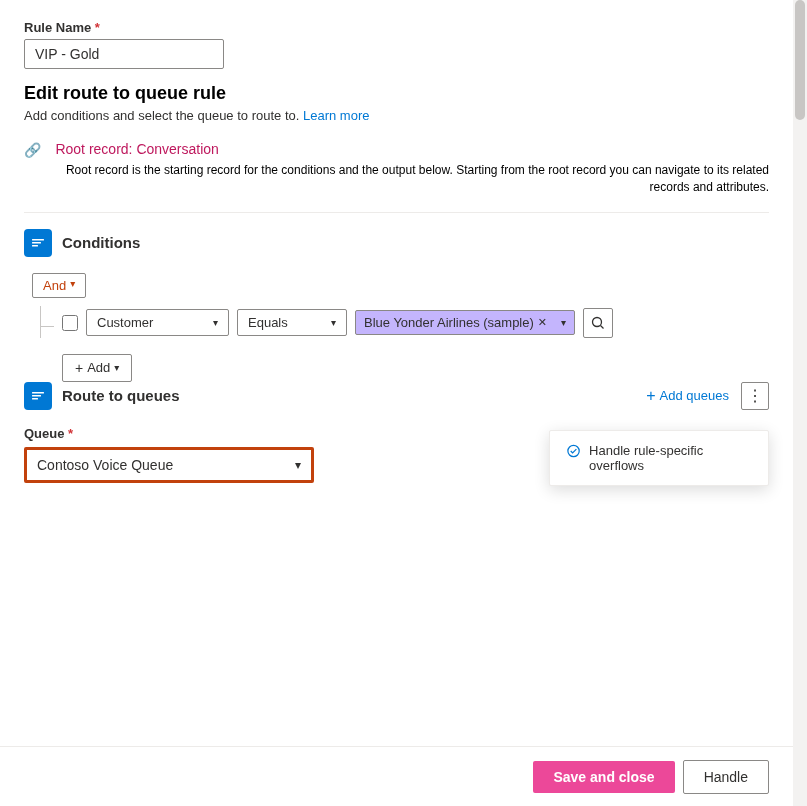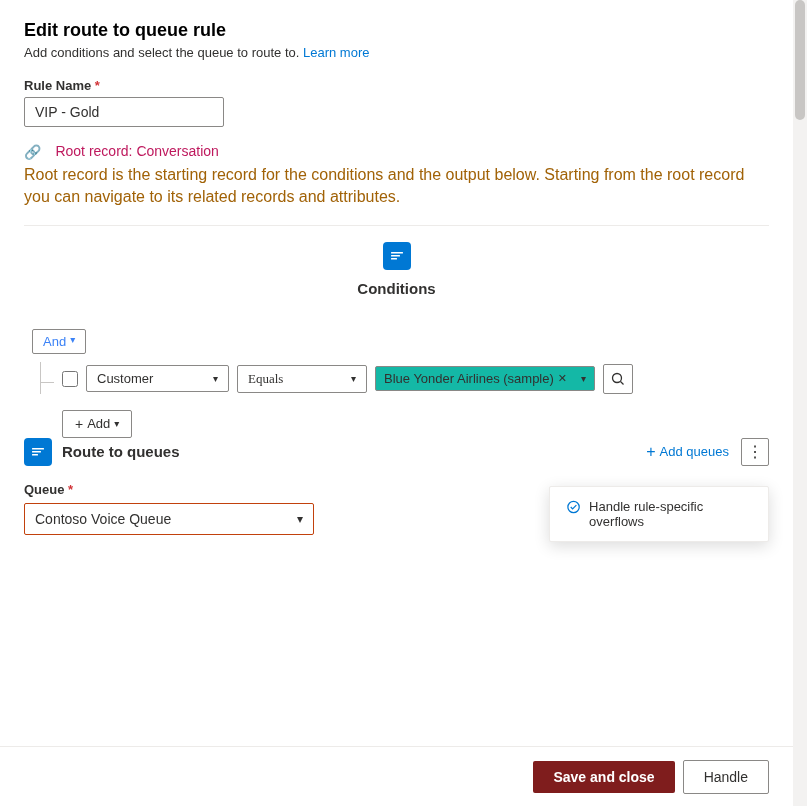--- a/index.html
+++ b/index.html
@@ -67,37 +67,37 @@
     .root-record-title {
       font-weight: 600;
       font-size: 14px;
       color: #be185d;
       margin-left: 8px;
     }
     .root-record-title span {
       font-weight: 400;
     }
     .root-record-desc {
-      font-size: 16px;
-      color: #a16207;
+      font-size: 12px;
+      color: #000000;
       margin-top: 4px;
       line-height: 1.4;
       max-width: 750px;
+      text-align: right;
     }
     .divider {
       border: none;
       border-top: 1px solid #edebe9;
       margin: 16px 0;
     }
     .section-header {
       display: flex;
       align-items: center;
       gap: 10px;
-      margin-bottom: 32px;
-      flex-direction: column;
+      margin-bottom: 16px;
     }
     .section-icon {
       width: 28px;
       height: 28px;
       background: #0078d4;
       border-radius: 4px;
       display: flex;
       align-items: center;
       justify-content: center;
       color: #fff;
@@ -115,21 +115,21 @@
     .and-dropdown {
       display: inline-flex;
       align-items: flex-start;
       gap: 4px;
       border: 1px solid #8a8886;
       border-radius: 2px;
       padding: 4px 10px;
       font-size: 13px;
       cursor: pointer;
       background: #fff;
-      color: #3b82f6;
+      color: #c2410c;
       margin-bottom: 10px;
     }
     .condition-row {
       display: flex;
       align-items: center;
       gap: 8px;
       margin-bottom: 10px;
       padding-left: 30px;
       position: relative;
     }
@@ -178,29 +178,28 @@
     }
     .dropdown-select .chevron {
       color: #323130;
       font-size: 10px;
       margin-left: auto;
     }
     .customer-dropdown {
       width: 143px;
     }
     .equals-dropdown {
-      width: 130px;
-      font-family: Liberation Serif, serif;
+      width: 110px;
     }
     .value-dropdown {
       display: inline-flex;
       align-items: center;
       border: 1px solid #8a8886;
       border-radius: 2px;
-      background: #14b8a6;
+      background: #c4b5fd;
       padding: 4px 8px;
       font-size: 13px;
       gap: 6px;
       color: #323130;
       min-width: 200px;
     }
     .value-tag {
       display: inline-flex;
       align-items: center;
       gap: 4px;
@@ -288,21 +287,21 @@
       font-size: 13px;
       font-weight: 600;
       color: #323130;
       margin-bottom: 6px;
     }
     .queue-dropdown {
       width: 290px;
       display: flex;
       align-items: center;
       justify-content: space-between;
-      border: 1px solid #c2410c;
+      border: 3px solid #c2410c;
       border-radius: 2px;
       padding: 7px 10px;
       font-size: 14px;
       cursor: pointer;
       background: #fff;
       color: #323130;
     }
     .overflow-popup {
       position: absolute;
       right: 0;
@@ -332,21 +331,21 @@
       height: 60px;
       background: #fff;
       border-top: 1px solid #edebe9;
       display: flex;
       align-items: center;
       justify-content: flex-end;
       gap: 8px;
       padding: 0 24px;
     }
     .btn-primary {
-      background: #7f1d1d;
+      background: #ec4899;
       color: #fff;
       border: none;
       border-radius: 2px;
       padding: 8px 20px;
       font-size: 14px;
       cursor: pointer;
       font-weight: 600;
     }
     .btn-secondary {
       background: #fff;
@@ -373,34 +372,34 @@
       height: 120px;
       background: #c8c6c4;
       border-radius: 5px;
     }
   </style>
 </head>
 <body>
 
 <div class="main-panel">
 
+  <div style="margin-bottom:14px;">
+    <div class="field-label">
+      <span>Rule Name</span>
+      <span class="required">*</span>
+    </div>
+    <input type="text" class="text-input" value="VIP - Gold" style="">
+  </div>
+
   <div>
     <h1 class="page-title">Edit route to queue rule</h1>
     <p class="page-subtitle">
       <span>Add conditions and select the queue to route to.</span>
       <a href="#">Learn more</a>
     </p>
-  </div>
-
-  <div style="margin-bottom:14px;">
-    <div class="field-label">
-      <span>Rule Name</span>
-      <span class="required">*</span>
-    </div>
-    <input type="text" class="text-input" value="VIP - Gold" style="">
   </div>
 
   <div>
     <div class="root-record-section">
       <span class="root-record-icon">🔗</span>
       <span class="root-record-title">
         <span>Root record:</span> <span>Conversation</span>
       </span>
     </div>
     <div class="root-record-desc">Root record is the starting record for the conditions and the output below. Starting from the root record you can navigate to its related records and attributes.</div>

